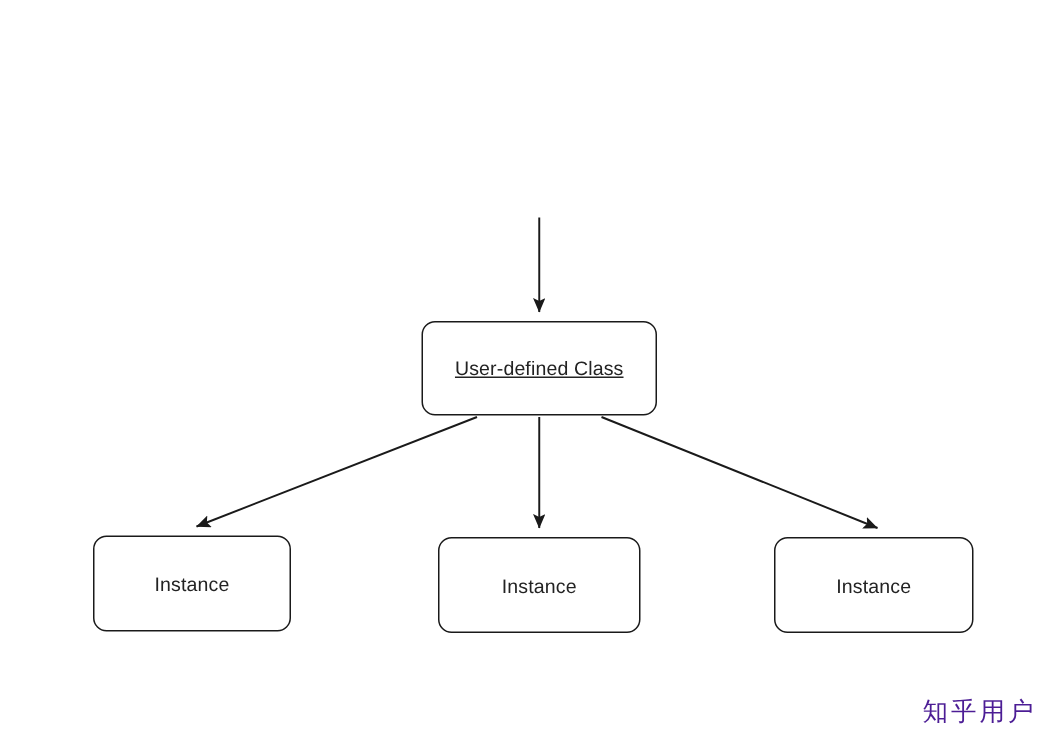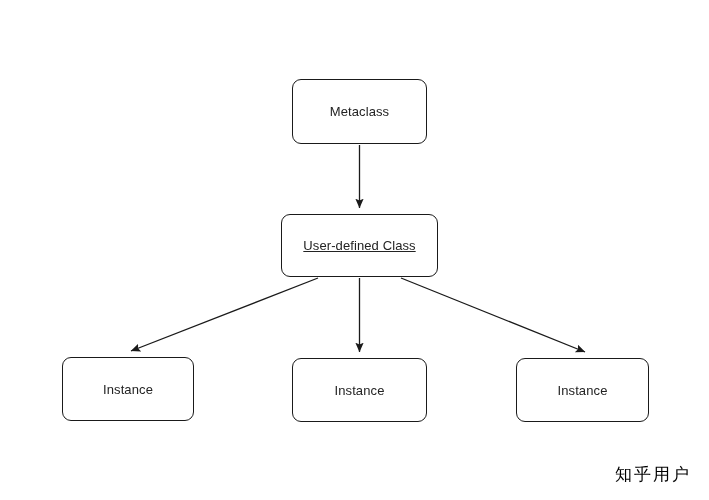--- a/index.html
+++ b/index.html
@@ -70,21 +70,21 @@
   #node-instance-3 {
     left: 516px;
     top: 358px;
     width: 133px;
     height: 64px;
   }
   #watermark {
     position: absolute;
     right: 18px;
     bottom: 14px;
-    color: #000000;
+    color: #4c1d95;
     font-size: 17px;
     letter-spacing: 2px;
     font-family: "DejaVu Sans", sans-serif;
     user-select: none;
     z-index: 3;
   }
 </style>
 </head>
 <body>
 
@@ -99,23 +99,20 @@
 
     <line x1="359.5" y1="145" x2="359.5" y2="208" stroke="#1a1a1a" stroke-width="1.3" marker-end="url(#arrowhead)"></line>
 
     <line x1="318" y1="278" x2="131" y2="351" stroke="#1a1a1a" stroke-width="1.3" marker-end="url(#arrowhead)"></line>
 
     <line x1="359.5" y1="278" x2="359.5" y2="352" stroke="#1a1a1a" stroke-width="1.3" marker-end="url(#arrowhead)"></line>
 
     <line x1="401" y1="278" x2="585" y2="352" stroke="#1a1a1a" stroke-width="1.3" marker-end="url(#arrowhead)"></line>
   </svg>
 
-  <div class="node" id="node-metaclass">
-    <span class="node-label">Metaclass</span>
-  </div>
 
   <div class="node" id="node-userclass">
     <span class="node-label">User-defined Class</span>
   </div>
 
   <div class="node" id="node-instance-1">
     <span class="node-label">Instance</span>
   </div>
 
   <div class="node" id="node-instance-2">

